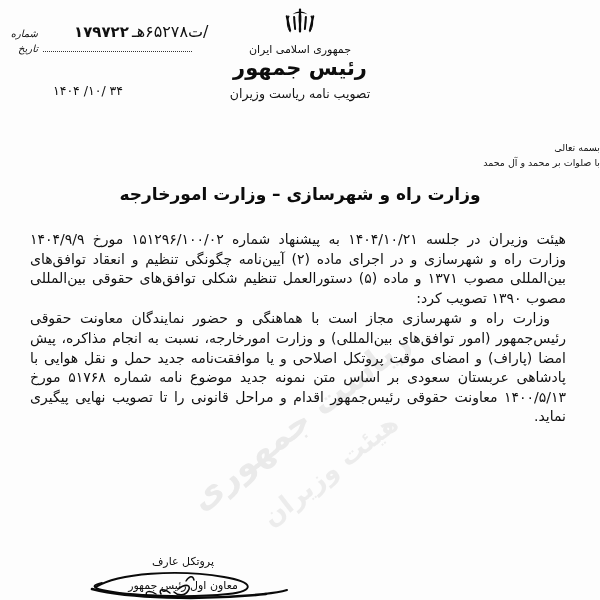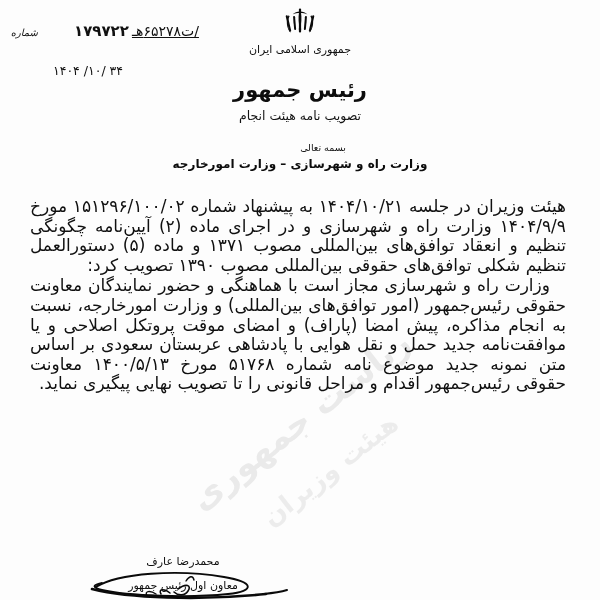--- a/index.html
+++ b/index.html
@@ -70,21 +70,21 @@
   }
   .emblem-caption {
     font-size: 11px;
     color: #111;
     letter-spacing: 0.3px;
     margin-top: 1px;
   }
   .president-title {
     font-size: 21px;
     font-weight: bold;
-    margin-top: 22px;
+    margin-top: 0;
     letter-spacing: 1px;
     color: #0d0d0d;
   }
   .cabinet-title {
     font-size: 12.5px;
     margin-top: 6px;
     color: #131313;
   }
 
   
@@ -120,73 +120,72 @@
     margin: 0 2px;
   }
   .stamp-value {
     font-size: 15px;
     font-weight: bold;
     letter-spacing: 0.5px;
     white-space: nowrap;
     margin-left: 26px;
   }
   .stamp-suffix {
-    font-size: 14px;
+    font-size: 16px;
     white-space: nowrap;
-    text-decoration: underline;
   }
   .stamp-date {
     margin-top: 21px;
     padding-right: 34px;
     font-size: 12.5px;
     letter-spacing: 0.8px;
     text-align: center;
     direction: ltr;
   }
 
   
   .invocation {
     position: relative;
-    text-align: center;
+    text-align: right;
     margin-top: 14px;
     z-index: 2;
     margin-left: 46px;
   }
   .invocation .line1 {
     font-size: 9.5px;
     color: #131313;
   }
   .invocation .line2 {
     font-size: 9.5px;
     margin-top: 4px;
     color: #131313;
   }
 
   
   .addressee {
     position: relative;
     text-align: center;
-    margin-top: 4px;
-    font-size: 12px;
+    margin-top: 16px;
+    font-size: 17px;
     font-weight: bold;
     color: #0c0c0c;
     letter-spacing: 0.2px;
     z-index: 2;
   }
 
   
   .body {
     position: relative;
     margin: 26px 34px 0 30px;
     direction: rtl;
     text-align: justify;
     z-index: 2;
   }
   .para {
-    font-size: 17px;
+    font-size: 14px;
     line-height: 19.6px;
     color: #101010;
     text-align: justify;
     text-justify: inter-word;
     margin: 0;
   }
   .para + .para {
     margin-top: 1px;
   }
   .para.indent {
@@ -233,20 +232,24 @@
 
   <div class="header">
 
     <div class="stamp">
       <div class="stamp-row">
         <span class="stamp-label">شماره</span>
         <span class="stamp-dots"></span>
         <span class="stamp-value">۱۷۹۷۲۲</span>
         <span class="stamp-suffix">/ت۶۵۲۷۸هـ</span>
       </div>
+      <div class="stamp-row">
+        <span class="stamp-label">تاریخ</span>
+        <span class="stamp-dots"></span>
+      </div>
       <div class="stamp-date">۱۴۰۴ /۱۰/ ۳۴</div>
     </div>
 
     <div class="emblem-block">
       <svg class="emblem" width="40" height="36" viewBox="0 0 40 36" aria-hidden="true">
         <g fill="#0b0b0b">
 
           <path d="M20 3 C18.6 7 18.2 13 19.1 19 C19.4 21 19.0 23 18.2 24.6 C19.0 23.4 19.6 21.6 19.8 19.6 L19.8 3.2 Z"></path>
           <path d="M20 3 C21.4 7 21.8 13 20.9 19 C20.6 21 21.0 23 21.8 24.6 C21.0 23.4 20.4 21.6 20.2 19.6 L20.2 3.2 Z"></path>
           <rect x="18.9" y="2.4" width="2.2" height="24" rx="1"></rect>
@@ -259,37 +262,38 @@
           <path d="M8.6 9.2 C5.6 14.4 6.4 22.4 10.8 27.0 C7.6 22.0 7.0 14.8 9.6 10.2 Z"></path>
           <path d="M31.4 9.2 C34.4 14.4 33.6 22.4 29.2 27.0 C32.4 22.0 33.0 14.8 30.4 10.2 Z"></path>
           <rect x="7.4" y="9.0" width="2.1" height="17" rx="1" transform="rotate(-13 8.4 17.5)"></rect>
           <rect x="30.5" y="9.0" width="2.1" height="17" rx="1" transform="rotate(13 31.6 17.5)"></rect>
 
           <path d="M12.4 8.4 C14.6 6.4 17.0 5.4 20 5.4 C23.0 5.4 25.4 6.4 27.6 8.4 C25.2 7.4 22.8 7.0 20 7.0 C17.2 7.0 14.8 7.4 12.4 8.4 Z"></path>
         </g>
       </svg>
       <div class="emblem-caption">جمهوری اسلامی ایران</div>
       <div class="president-title">رئیس جمهور</div>
-      <div class="cabinet-title">تصویب نامه هیئت انجام</div>
+      <div class="cabinet-title">تصویب نامه ریاست وزیران</div>
     </div>
   </div>
 
   <div class="invocation">
     <div class="line1">بسمه تعالی</div>
+    <div class="line2">با صلوات بر محمد و آل محمد</div>
   </div>
 
   <div class="addressee">وزارت راه و شهرسازی – وزارت امورخارجه</div>
 
   <div class="body">
     <p class="para">هیئت وزیران در جلسه ۱۴۰۴/۱۰/۲۱ به پیشنهاد شماره ۱۵۱۲۹۶/۱۰۰/۰۲ مورخ ۱۴۰۴/۹/۹ وزارت راه و شهرسازی و در اجرای ماده (۲) آیین‌نامه چگونگی تنظیم و انعقاد توافق‌های بین‌المللی مصوب ۱۳۷۱ و ماده (۵) دستورالعمل تنظیم شکلی توافق‌های حقوقی بین‌المللی مصوب ۱۳۹۰ تصویب کرد:</p>
     <p class="para indent">وزارت راه و شهرسازی مجاز است با هماهنگی و حضور نمایندگان معاونت حقوقی رئیس‌جمهور (امور توافق‌های بین‌المللی) و وزارت امورخارجه، نسبت به انجام مذاکره، پیش امضا (پاراف) و امضای موقت پروتکل اصلاحی و یا موافقت‌نامه جدید حمل و نقل هوایی با پادشاهی عربستان سعودی بر اساس متن نمونه جدید موضوع نامه شماره ۵۱۷۶۸ مورخ ۱۴۰۰/۵/۱۳ معاونت حقوقی رئیس‌جمهور اقدام و مراحل قانونی را تا تصویب نهایی پیگیری نماید.</p>
   </div>
 
   <div class="signature">
-    <div class="sig-name">محمدرضا عارف</div>
+    <div class="sig-name">پروتکل عارف</div>
     <svg class="sig-scribble" viewBox="0 0 250 46" aria-hidden="true">
       <g fill="none" stroke="#0a0a0a" stroke-linecap="round" stroke-linejoin="round">
         <path d="M38 24 C60 10 120 6 166 14 C196 19 198 28 170 31 C132 35 70 33 44 27 C34 24.5 34 22 44 20" stroke-width="1.9"></path>
         <path d="M34 26 C70 35 140 38 208 31" stroke-width="2.6"></path>
         <path d="M206 31 C215 30 222 29 229 27" stroke-width="2.0"></path>
         <path d="M120 26 C128 20 134 22 130 28 C127 33 120 33 116 29" stroke-width="1.6"></path>
         <path d="M112 30 C106 25 100 26 103 31" stroke-width="1.5"></path>
         <path d="M98 31 C92 27 86 28 89 33" stroke-width="1.4"></path>
         <path d="M128 18 C131 13 135 12 136 17" stroke-width="1.4"></path>
       </g>

